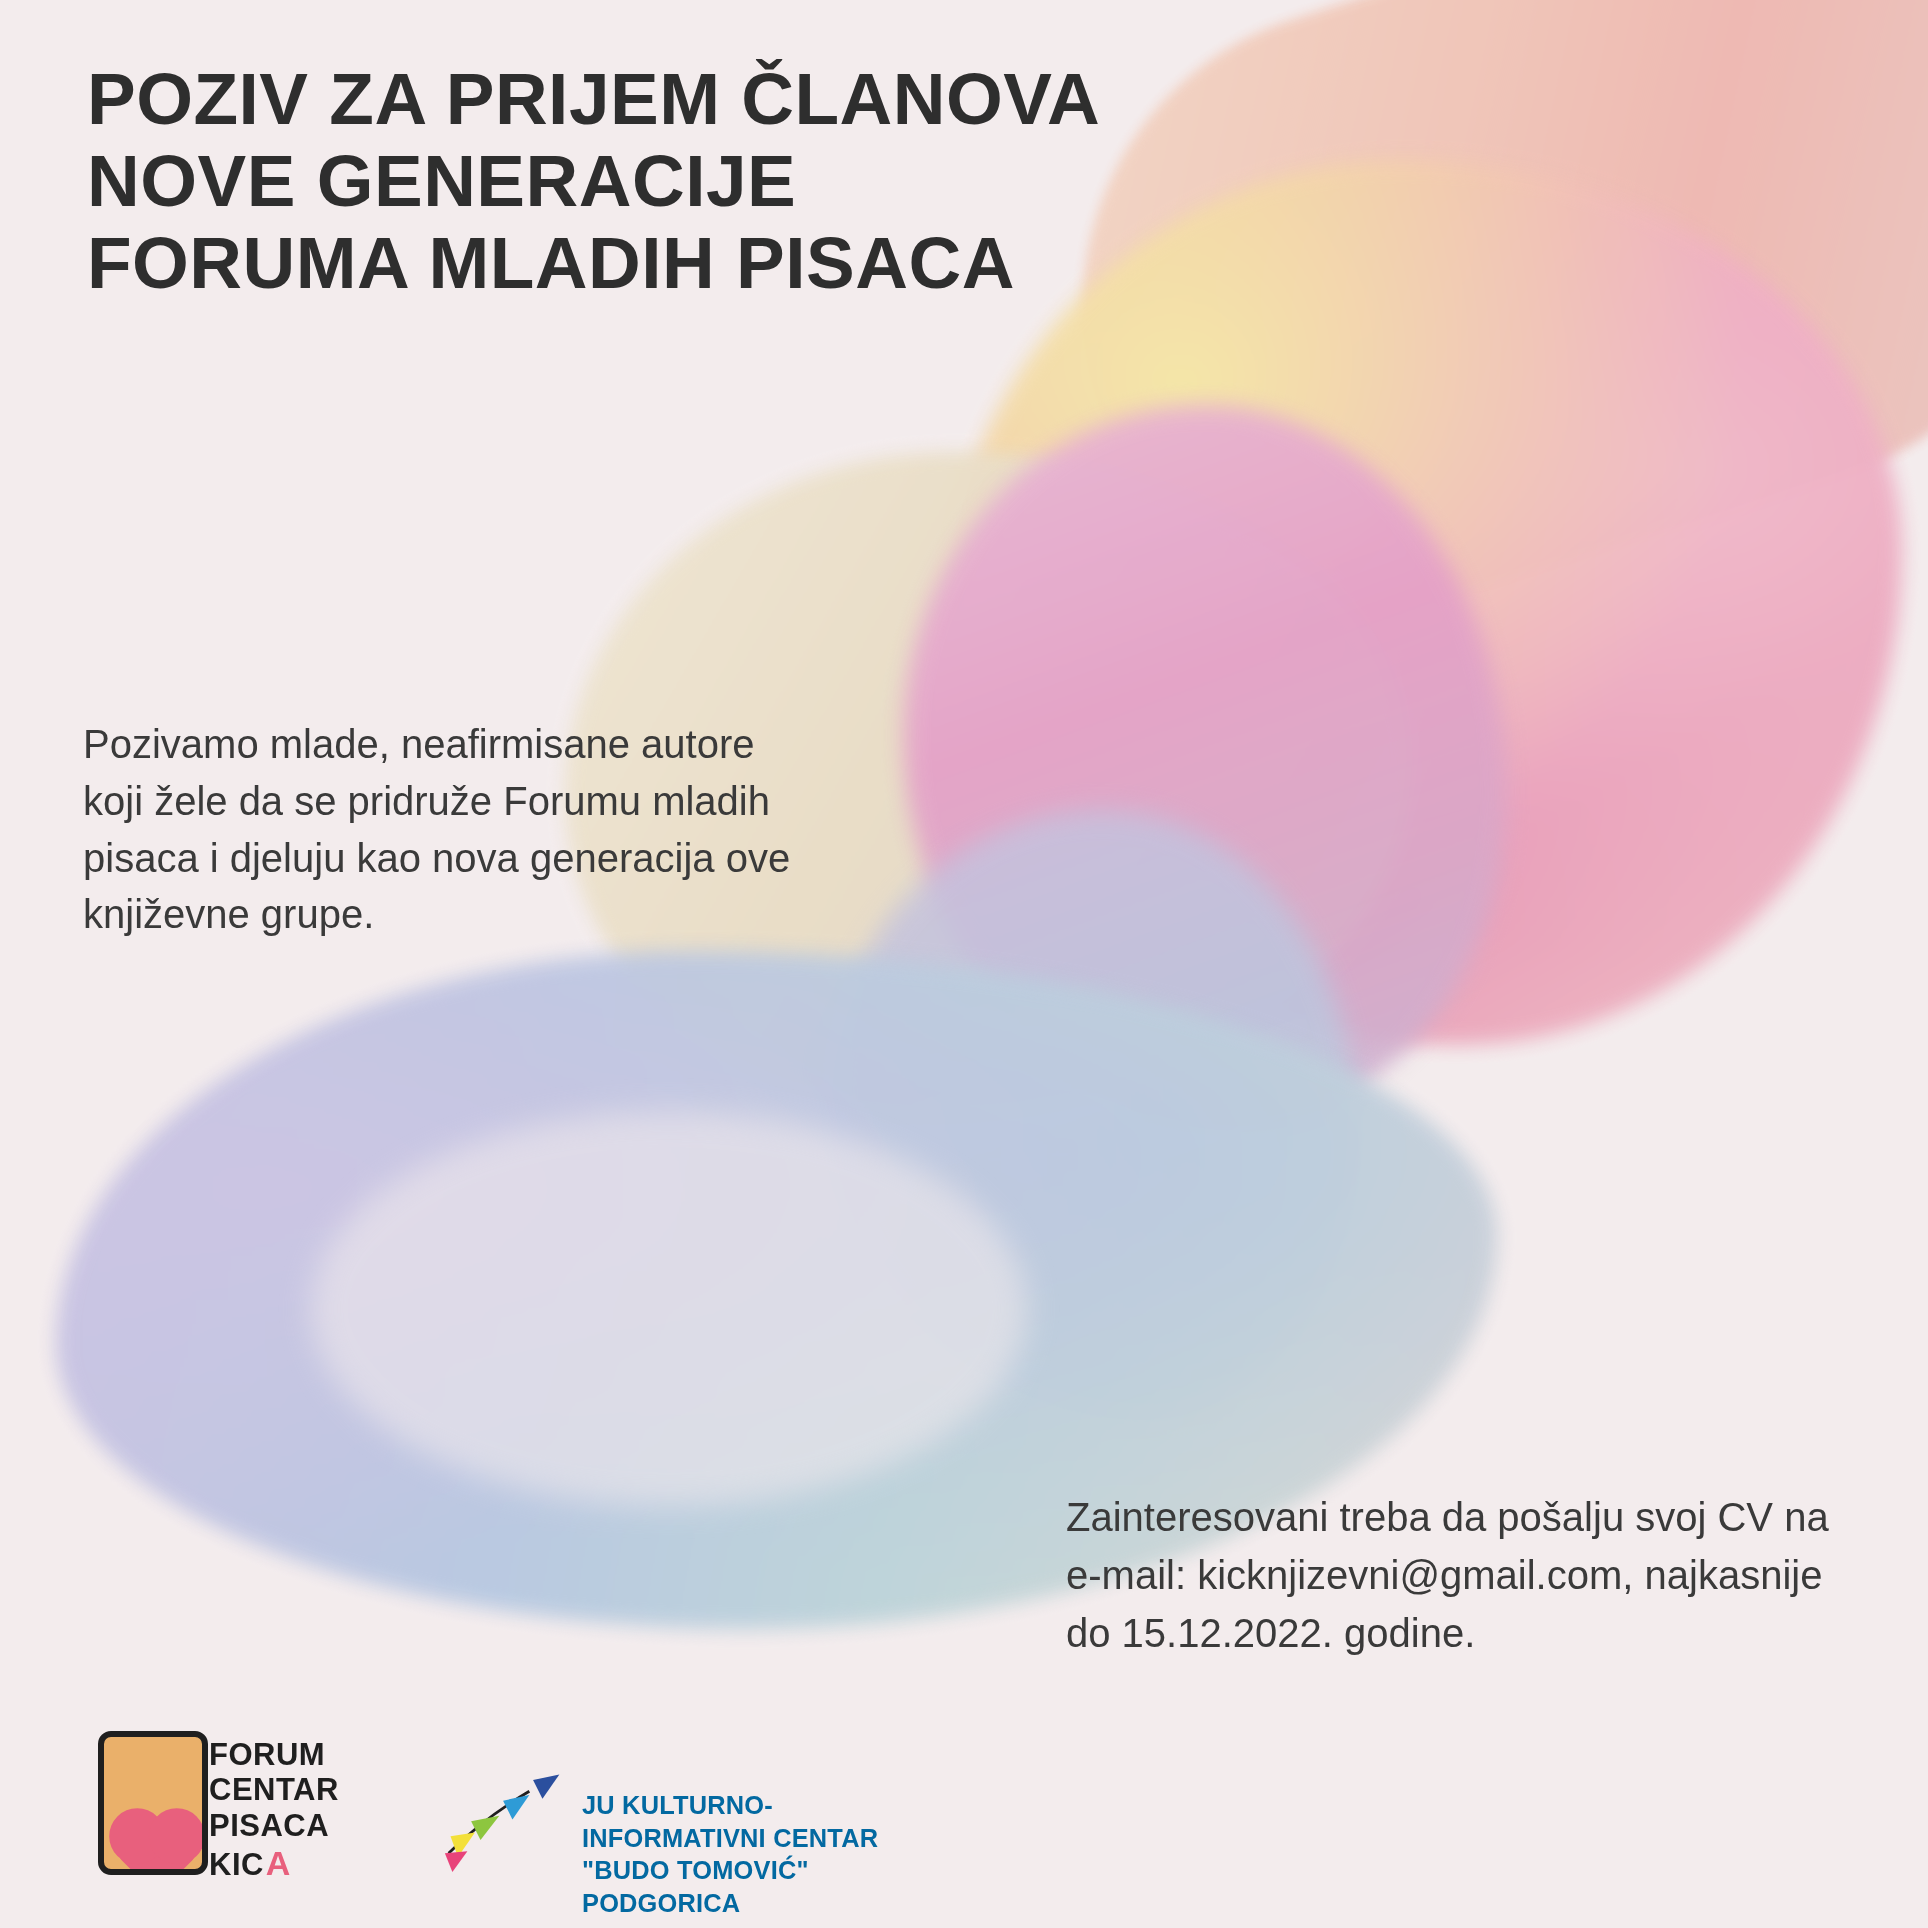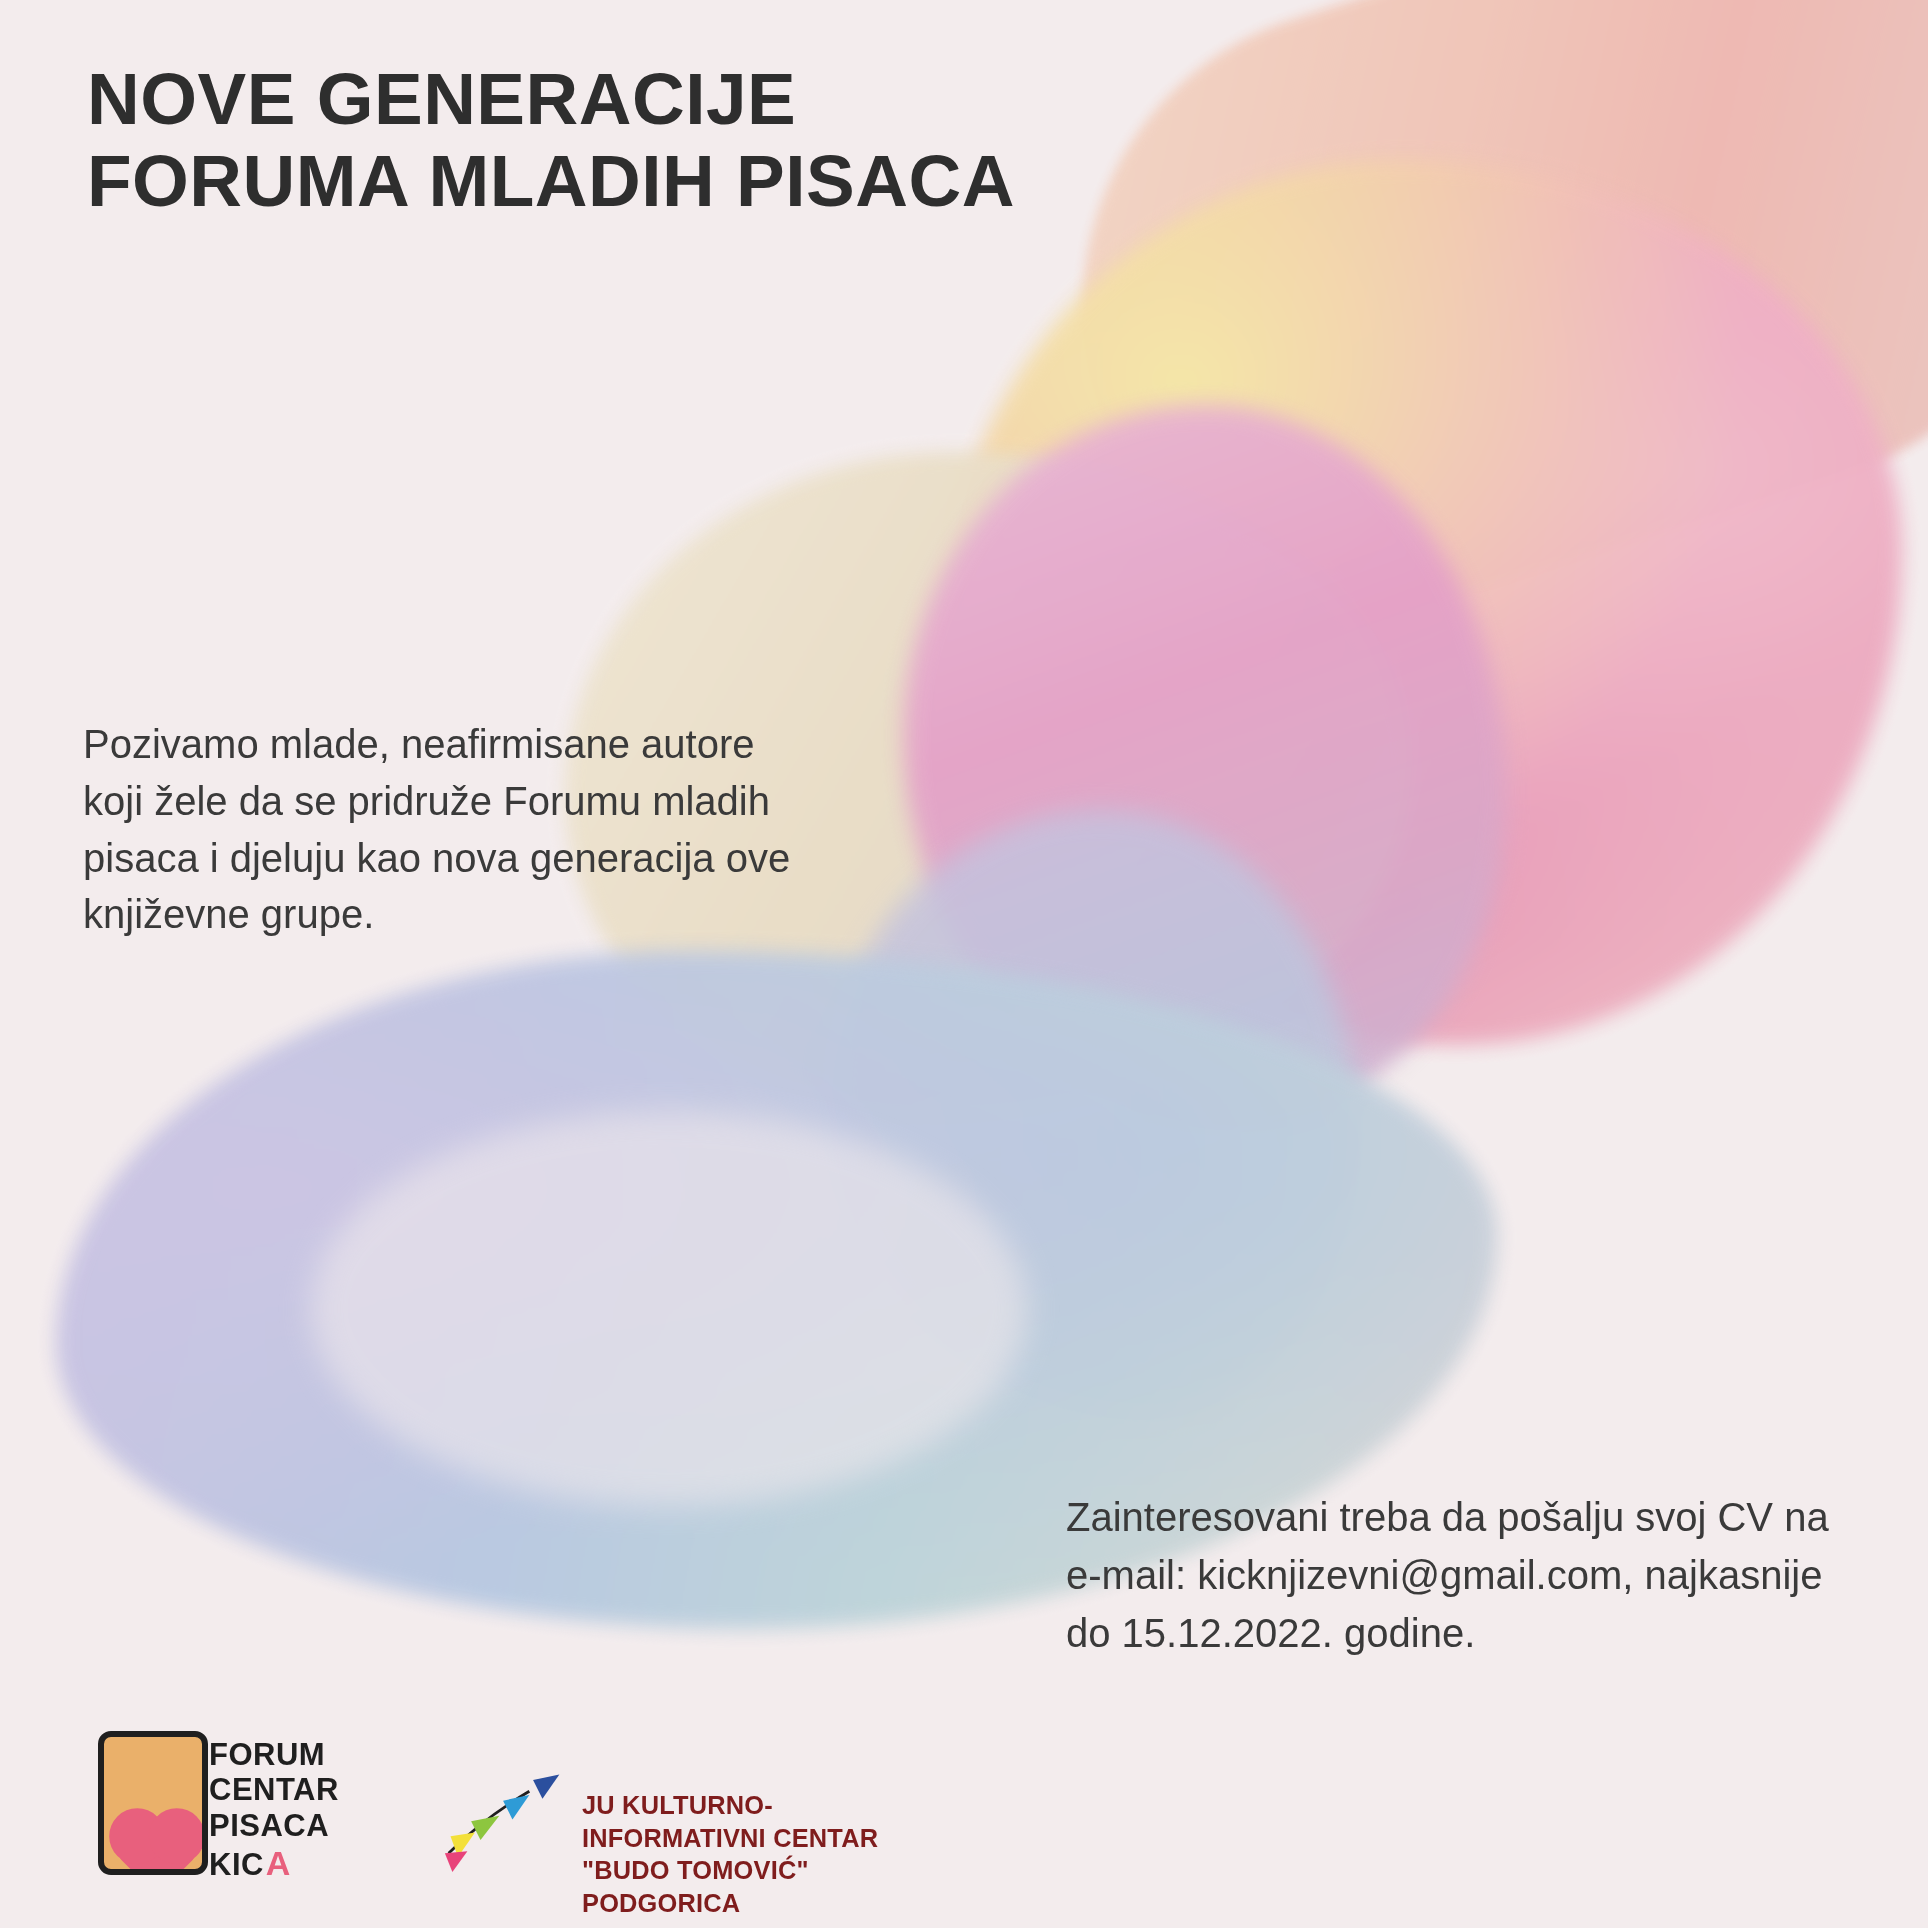--- a/index.html
+++ b/index.html
@@ -228,40 +228,41 @@
     width: 122px;
     height: 111px;
   }
   .kic-text {
     position: absolute;
     left: 139px;
     top: 26px;
     font-weight: bold;
     font-size: 25.4px;
     line-height: 1.28;
-    color: #7f1d1d;
+    color: #0369a1;
     letter-spacing: 0.2px;
   }
 </style>
 </head>
 <body>
 
 <div class="art-layer">
   <div class="blob-peach"></div>
   <div class="blob-pink"></div>
   <div class="blob-cream"></div>
   <div class="blob-magenta"></div>
   <div class="blob-blue-tail"></div>
   <div class="blob-blue"></div>
   <div class="blob-notch"></div>
 </div>
 
 <div class="content">
 
   <div class="headline">
+    <span>POZIV ZA PRIJEM ČLANOVA</span>
     <span>NOVE GENERACIJE</span>
     <span>FORUMA MLADIH PISACA</span>
   </div>
 
   <div class="intro">Pozivamo mlade, neafirmisane autore koji žele da se pridruže Forumu mladih pisaca i djeluju kao nova generacija ove književne grupe.</div>
 
   <div class="contact">Zainteresovani treba da pošalju svoj CV na e-mail: kicknjizevni@gmail.com, najkasnije do 15.12.2022. godine.</div>
 
   <div class="logo-fmp">
     <div class="fmp-mark">

